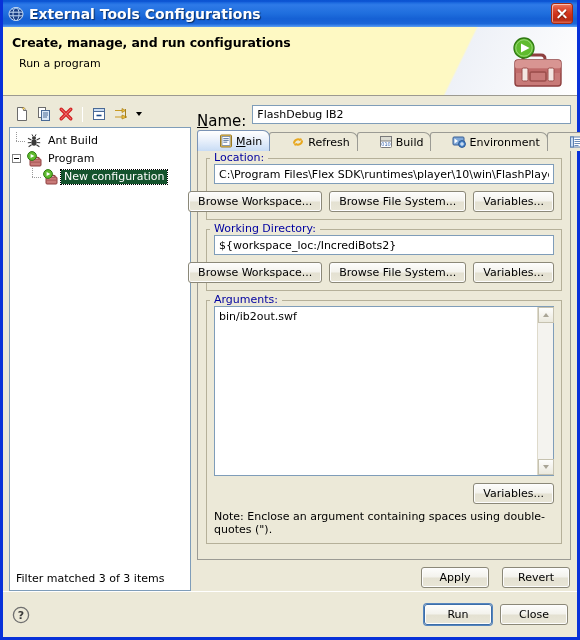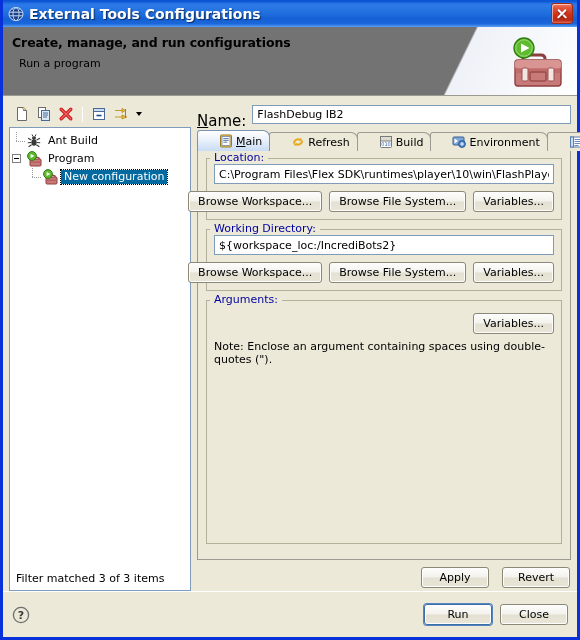--- a/index.html
+++ b/index.html
@@ -55,21 +55,21 @@
     content:""; position:absolute; left:50%; top:50%;
     width: 12px; height: 2.4px; background:#fff; border-radius:1px;
     box-shadow: 0 1px 1px rgba(0,0,0,.35);
   }
   .close-btn::before { transform: translate(-50%,-50%) rotate(45deg); }
   .close-btn::after  { transform: translate(-50%,-50%) rotate(-45deg); }
 
   
   .header {
     flex: none; height: 69px;
-    background: #737373;
+    background: #fef9c3;
     border-bottom: 1px solid #9c9a91;
     position: relative;
     padding: 8px 0 0 9px;
     overflow: hidden;
   }
   .header::after{
     content:""; position:absolute; right:0; top:0; width:190px; height:100%;
     background: linear-gradient(116deg, rgba(255,255,255,0) 40%, #eef1f7 41%, #ffffff 100%);
     pointer-events:none;
   }
@@ -150,21 +150,21 @@
     position:absolute; left:6px; top:9px; width:10px; height:1px;
     background: repeating-linear-gradient(to right,#9a9a9a 0 1px,transparent 1px 2px);
   }
   .dotline-half {
     position:absolute; left:6px; top:0; width:1px; height:9px;
     background: repeating-linear-gradient(to bottom,#9a9a9a 0 1px,transparent 1px 2px);
   }
   .ticon { width:16px; height:16px; flex:none; margin-right:3px; position:relative; }
   .tlabel { padding: 0 3px; line-height: 14px; }
   .tree-row.selected .tlabel {
-    background: #0369a1; color:#fff;
+    background: #14532d; color:#fff;
     outline: 1px dotted #000; outline-offset: 0px;
   }
   .tree-status {
     flex:none; font-size: 11px; padding: 3px 4px 5px 6px; color:#000;
     background:#fff;
   }
 
   
   .rightpane {
     flex: 1 1 auto; display:flex; flex-direction:column;
@@ -532,20 +532,31 @@
           </div>
         </div>
 
         <div class="group args-group">
           <div class="group-top">
             <span class="g-line-l"></span>
             <span class="g-legend">Arguments:</span>
             <span class="g-line-r"></span>
           </div>
           <div class="group-inner args-inner">
+            <div class="args-area">
+              <div class="args-text">bin/ib2out.swf</div>
+              <div class="vscroll">
+                <span class="sb-btn sb-up">
+                    <i></i>
+                  </span>
+                <span class="sb-btn sb-dn">
+                    <i></i>
+                  </span>
+              </div>
+            </div>
             <div class="btn-row">
               <button class="btn">Variables...</button>
             </div>
             <div class="note">Note: Enclose an argument containing spaces using double-quotes (").</div>
           </div>
         </div>
 
       </div>
 
       <div class="apply-row">

